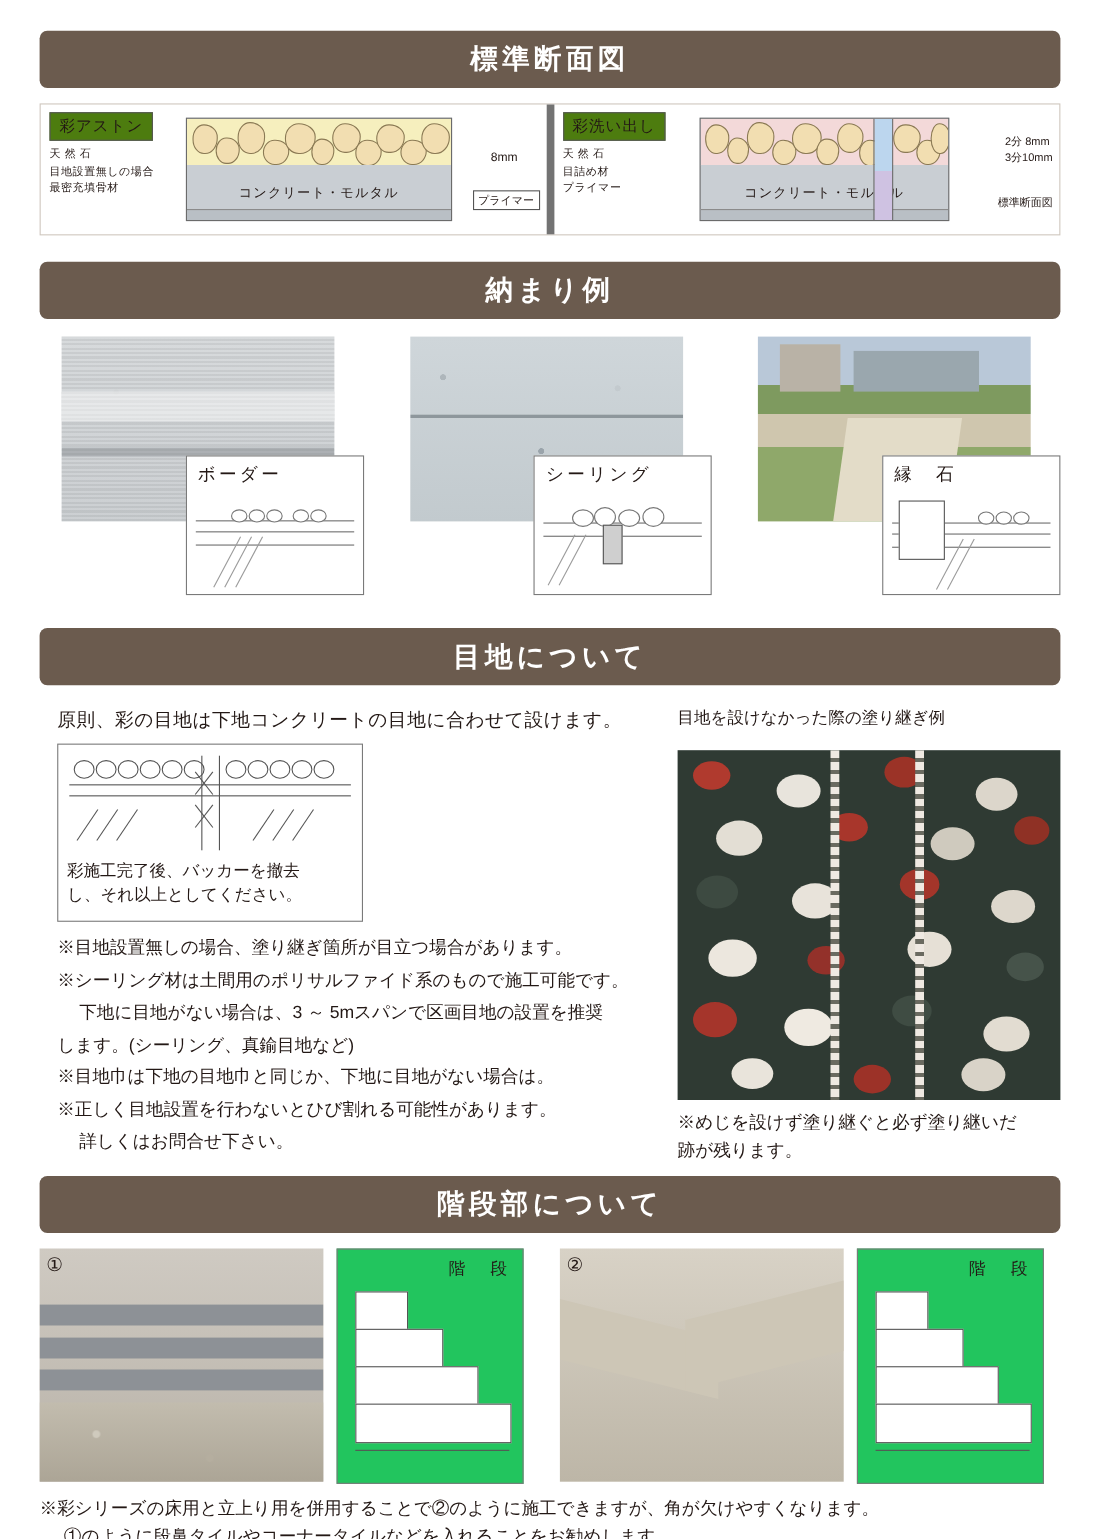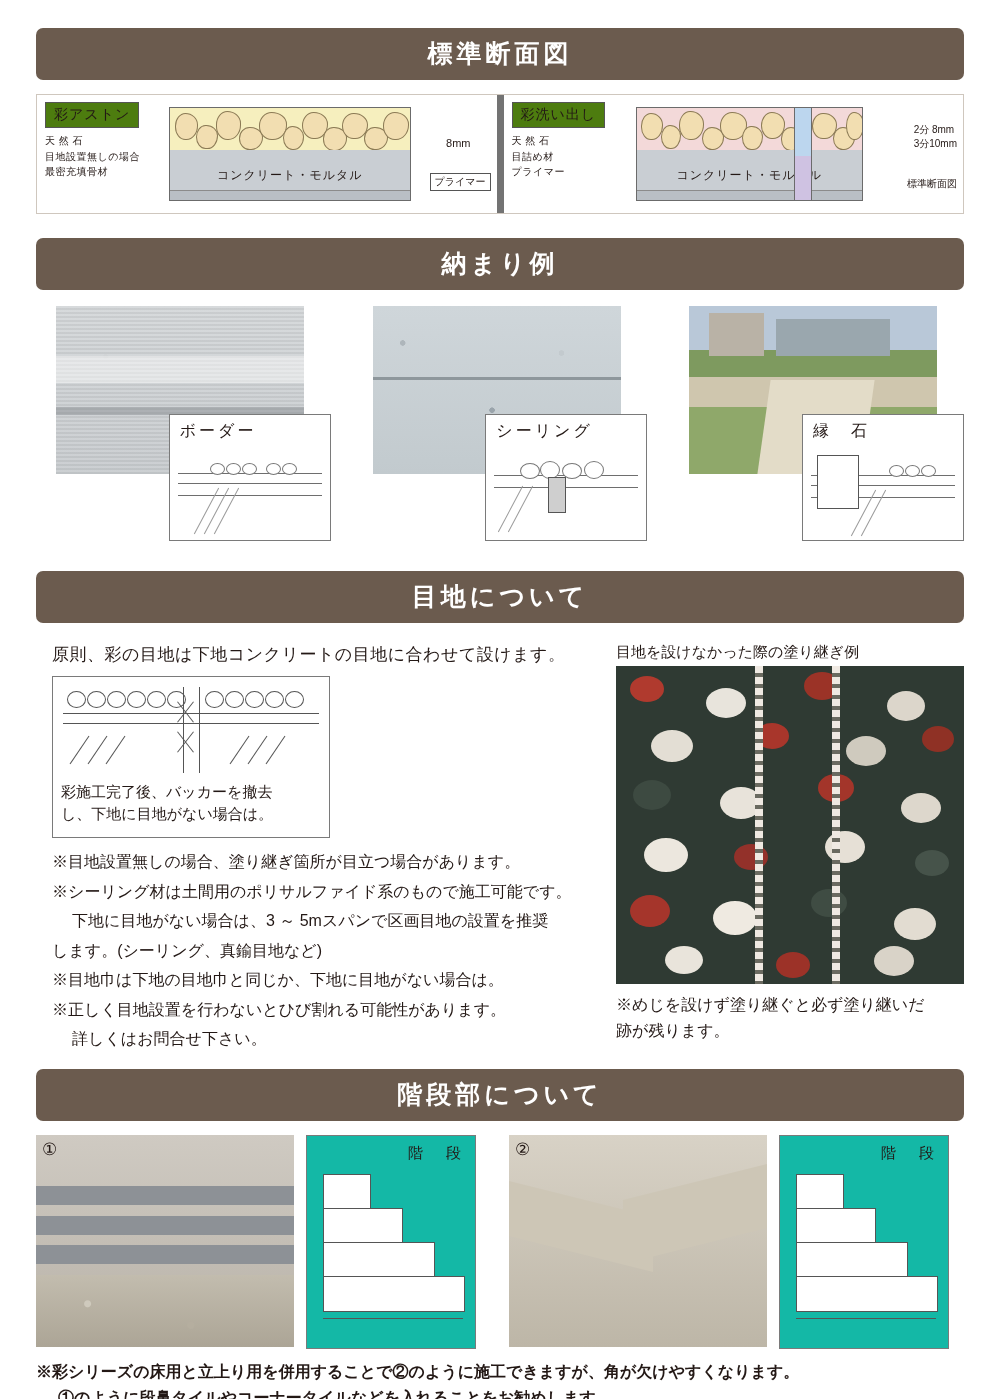--- a/index.html
+++ b/index.html
@@ -165,21 +165,21 @@
     box-sizing:border-box;
   }
   .hline{position:absolute;height:1px;background:#555;}
   .vline{position:absolute;width:1px;background:#555;}
   .slash{position:absolute;width:1px;height:34px;background:#555;transform:rotate(34deg);}
   .circ{position:absolute;width:17px;height:15px;border:1px solid #555;border-radius:50%;background:#fff;}
   .notes{margin-top:10px;font-size:16px;line-height:1.72;}
   .notes p{margin:0 0 2px;}
   .notes .ind{padding-left:20px;}
   .meji-right{position:absolute;right:0;top:0;width:348px;}
-  .meji-right .rt{font-size:15px;margin:8px 0 4px;}
+  .meji-right .rt{font-size:15px;margin:8px 0 20px;}
   .agg-photo{
     width:348px;height:318px;position:relative;overflow:hidden;
     background:#2f3a33;
   }
   .agg-photo .chip{position:absolute;border-radius:50%;}
   .agg-photo .seamline{
     position:absolute;top:0;bottom:0;width:8px;
     background:repeating-linear-gradient(180deg,#efe9e2 0 7px, #6a6a60 7px 11px);
   }
   .meji-right .cap2{font-size:16px;line-height:1.6;margin-top:8px;}
@@ -195,27 +195,27 @@
   }
   .st1{background:linear-gradient(#cfcac2,#b8b2a8);}
   .st1 .tread{position:absolute;left:0;right:0;background:#8d9196;}
   .st1 .gravel{position:absolute;left:0;right:0;bottom:0;height:34%;
     background:radial-gradient(circle at 20% 40%,#cfcabd 0 3px,transparent 4px),
                radial-gradient(circle at 60% 70%,#b5ae9f 0 3px,transparent 4px),
                linear-gradient(#c2bcae,#aca596);}
   .st2{background:linear-gradient(#d8d2c6,#bdb6a7);}
   .st2 .edge{position:absolute;background:#cdc6b6;}
   .st-card{
-    width:168px;height:212px;border:1px solid #7a7a7a;background:#14b8a6;position:relative;
+    width:168px;height:212px;border:1px solid #7a7a7a;background:#22c55e;position:relative;
   }
   .st-card .ttl{position:absolute;right:10px;top:8px;font-size:15px;letter-spacing:4px;}
   .st-card .fig{position:absolute;left:8px;right:8px;top:34px;bottom:8px;overflow:hidden;}
   .step{position:absolute;border:1px solid #555;background:#fff;}
   .footnote{margin:10px 36px 0;font-size:16px;line-height:1.65;}
-  .footnote p{margin:0;font-weight:bold;}
+  .footnote p{margin:0;}
   .footnote .ind{padding-left:22px;}
 </style>
 </head>
 <body>
 
 <div class="page">
 
   <div class="blk" style="padding-top:28px;">
     <div class="bar">標準断面図</div>
 
@@ -389,21 +389,21 @@
               <div class="slash" style="left:132px;top:52px;height:26px;transform:rotate(38deg);"></div>
               <div class="slash" style="left:26px;top:56px;"></div>
               <div class="slash" style="left:44px;top:56px;"></div>
               <div class="slash" style="left:62px;top:56px;"></div>
               <div class="slash" style="left:186px;top:56px;"></div>
               <div class="slash" style="left:204px;top:56px;"></div>
               <div class="slash" style="left:222px;top:56px;"></div>
             </div>
             <div class="txt">
               <div>彩施工完了後、バッカーを撤去</div>
-              <div>し、下地に目地がない場合は。</div>
+              <div>し、それ以上としてください。</div>
             </div>
           </div>
         </div>
 
         <div class="notes">
           <p>※目地設置無しの場合、塗り継ぎ箇所が目立つ場合があります。</p>
           <p>※シーリング材は土間用のポリサルファイド系のもので施工可能です。</p>
           <p class="ind">下地に目地がない場合は、3 ～ 5mスパンで区画目地の設置を推奨</p>
           <p>します。(シーリング、真鍮目地など)</p>
           <p>※目地巾は下地の目地巾と同じか、下地に目地がない場合は。</p>

